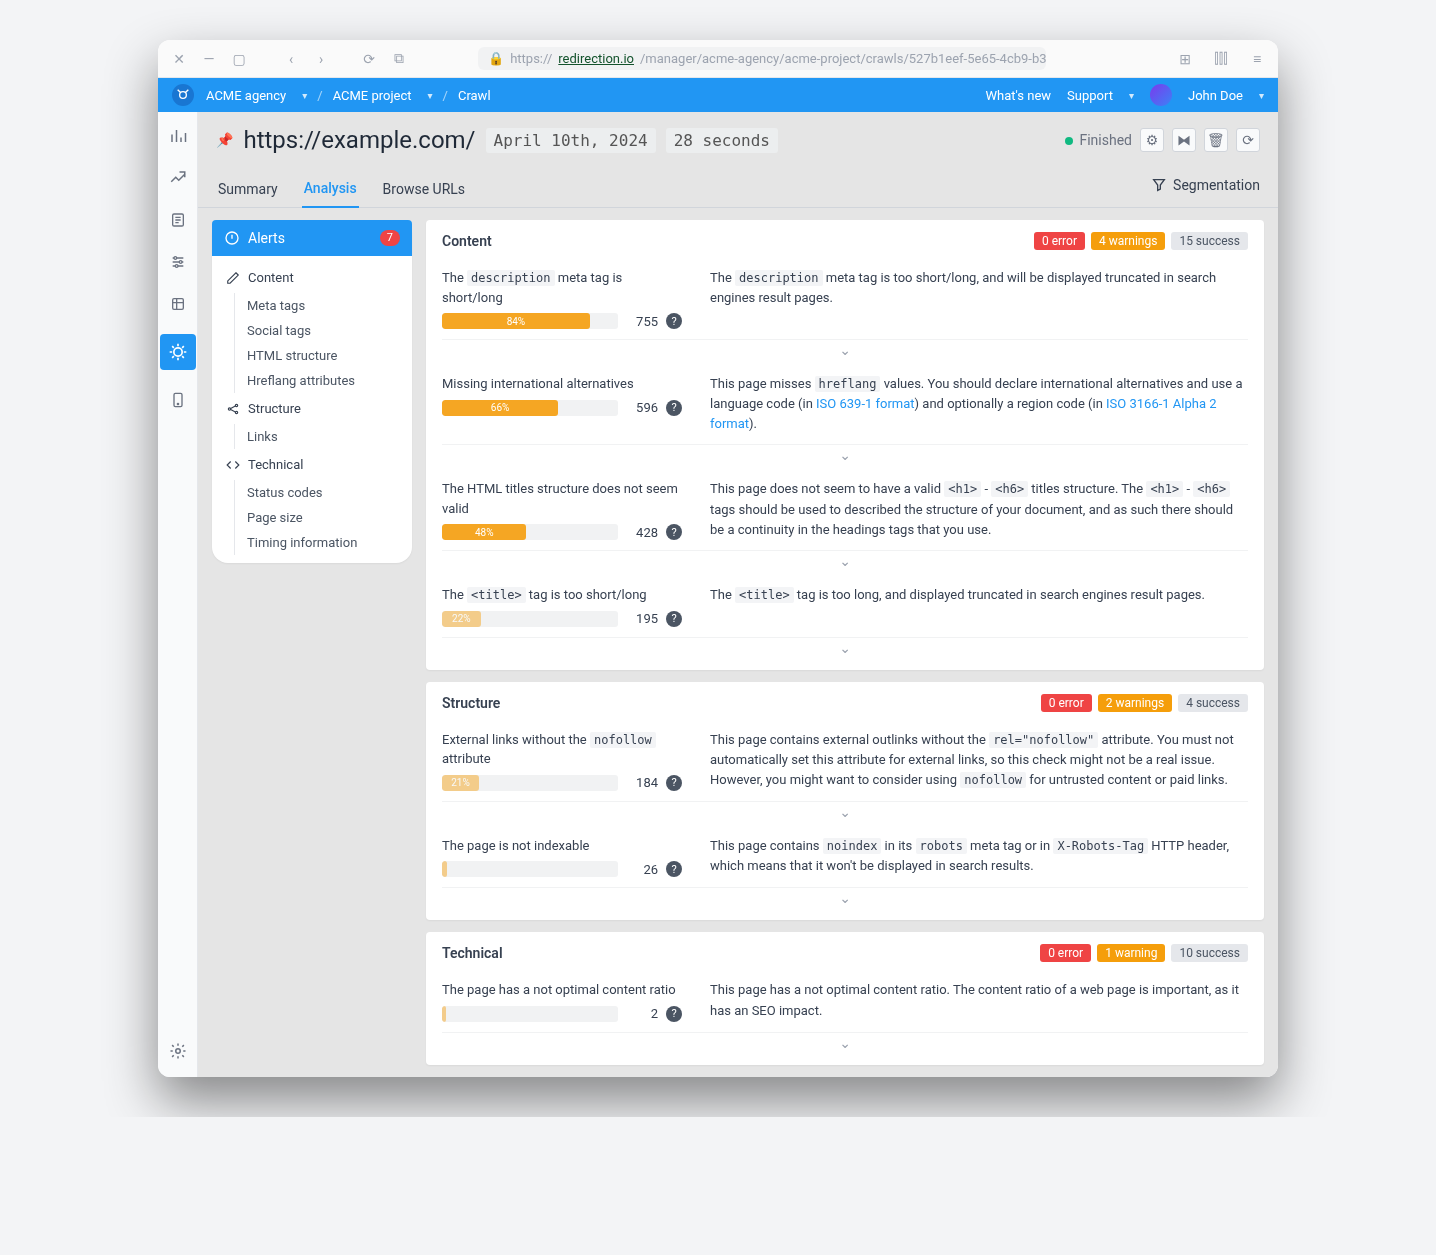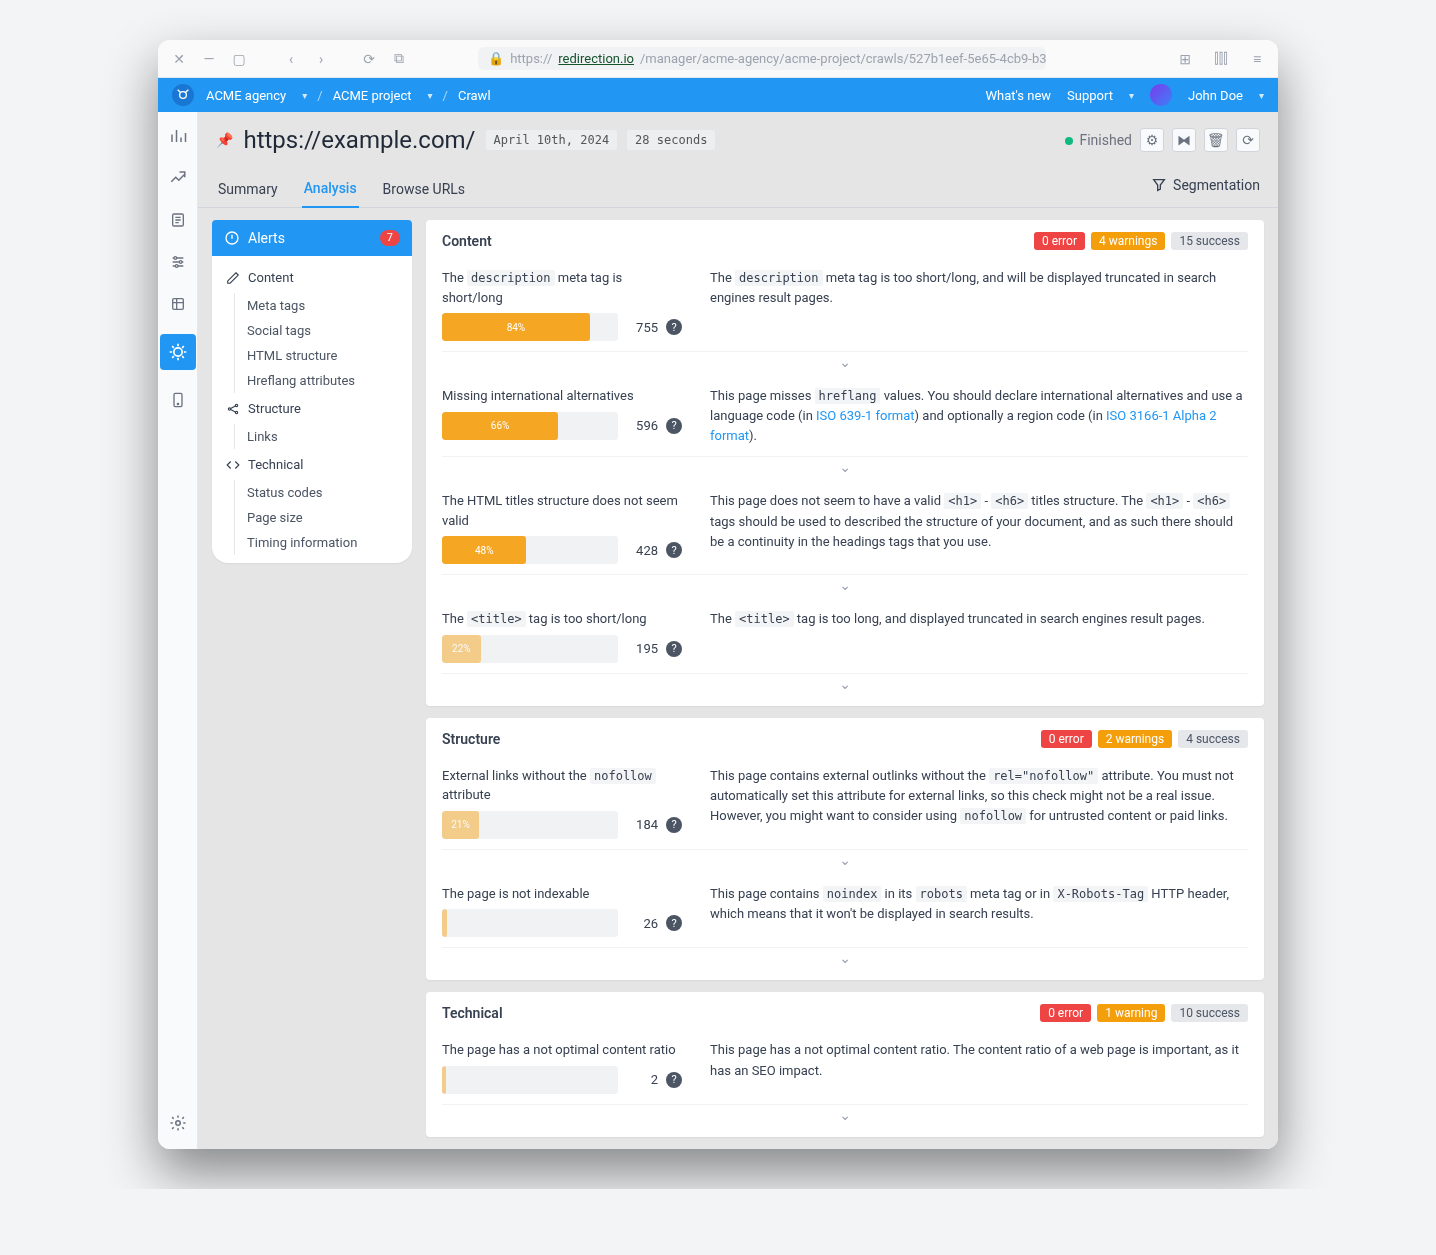--- a/index.html
+++ b/index.html
@@ -78,21 +78,21 @@
     padding-top:12px;gap:18px;
   }
   .iconrail .ritem { width:24px;height:24px;display:flex;align-items:center;justify-content:center;color:#6b7280;cursor:pointer;border-radius:4px; }
   .iconrail .ritem.active { background:#2196f3;color:#fff;width:36px;height:36px; }
   .main { flex:1; background:#e5e5e5; }
   
   .pagehead { padding:14px 18px 0 18px; }
   .pagerow { display:flex;align-items:center;gap:10px; }
   .pin { color:#9ca3af; }
   .pagetitle { font-size:24px;font-weight:400;color:#1f2937; }
-  .tag { background:#eceeef;color:#555;font-family:ui-monospace,monospace;font-size:12px;padding:3px 8px;border-radius:3px; }
+  .tag { background:#eceeef;color:#555;font-family:ui-monospace,monospace;font-size:16px;padding:3px 8px;border-radius:3px; }
   .status-dot { width:8px;height:8px;border-radius:50%;background:#10b981;display:inline-block;margin-right:6px; }
   .head-right { margin-left:auto;display:flex;align-items:center;gap:8px;color:#6b7280; }
   .head-right .ibtn { width:24px;height:24px;display:flex;align-items:center;justify-content:center;cursor:pointer;border:1px solid #d1d5db;border-radius:3px;background:#f9fafb; }
   .subline { font-size:13px;color:#4b5563;margin-top:10px; }
   
   .tabs { display:flex;align-items:center;margin-top:16px;padding:0 18px;border-bottom:1px solid #d1d5db; }
   .tab { padding:10px 2px;margin-right:22px;font-size:14px;cursor:pointer;color:#374151; }
   .tab.active { color:#2196f3;border-bottom:2px solid #2196f3;margin-bottom:-1px;font-weight:500; }
   .tabs .seg { margin-left:auto;display:flex;gap:6px;color:#374151;cursor:pointer;padding-bottom:8px; }
   
@@ -111,21 +111,21 @@
   .pills { margin-left:auto;display:flex;gap:6px; }
   .pill { font-size:12px;padding:2px 8px;border-radius:3px; }
   .pill.err { background:#ef4444;color:#fff; }
   .pill.wrn { background:#f59e0b;color:#fff; }
   .pill.suc { background:#e5e7eb;color:#4b5563; }
   .issue { display:flex;gap:28px;padding:10px 0;align-items:flex-start; }
   .issue .left { width:240px;flex-shrink:0; }
   .issue .left .ititle { font-size:13px;line-height:1.5;margin-bottom:6px; }
   .issue .left .ititle code,.issue .desc code { background:#f3f4f6;padding:1px 4px;border-radius:2px;font-family:ui-monospace,monospace;font-size:12px; }
   .barrow { display:flex;align-items:center;gap:8px; }
-  .bar { flex:1;height:28px;background:#f1f2f3;border-radius:3px;position:relative;overflow:hidden; }
+  .bar { flex:1;height:16px;background:#f1f2f3;border-radius:3px;position:relative;overflow:hidden; }
   .bar .fill { position:absolute;left:0;top:0;bottom:0;background:#f5a623;border-radius:3px;display:flex;align-items:center;justify-content:center;color:#fff;font-size:10px; }
   .bar .dim { opacity:.5; }
   .count { font-size:13px;color:#374151;width:32px;text-align:right; }
   .help { width:16px;height:16px;border-radius:50%;background:#4b5563;color:#fff;display:flex;align-items:center;justify-content:center;font-size:11px;cursor:pointer; }
   .issue .desc { flex:1;font-size:13px;line-height:1.55;color:#374151; }
   .issue .desc a { color:#2196f3;text-decoration:none; }
   .expand { display:flex;justify-content:center;padding:2px 0 6px 0;color:#9ca3af;cursor:pointer;border-top:1px solid #f1f2f3; }
   svg { display:block; }
 </style>
 </head>

